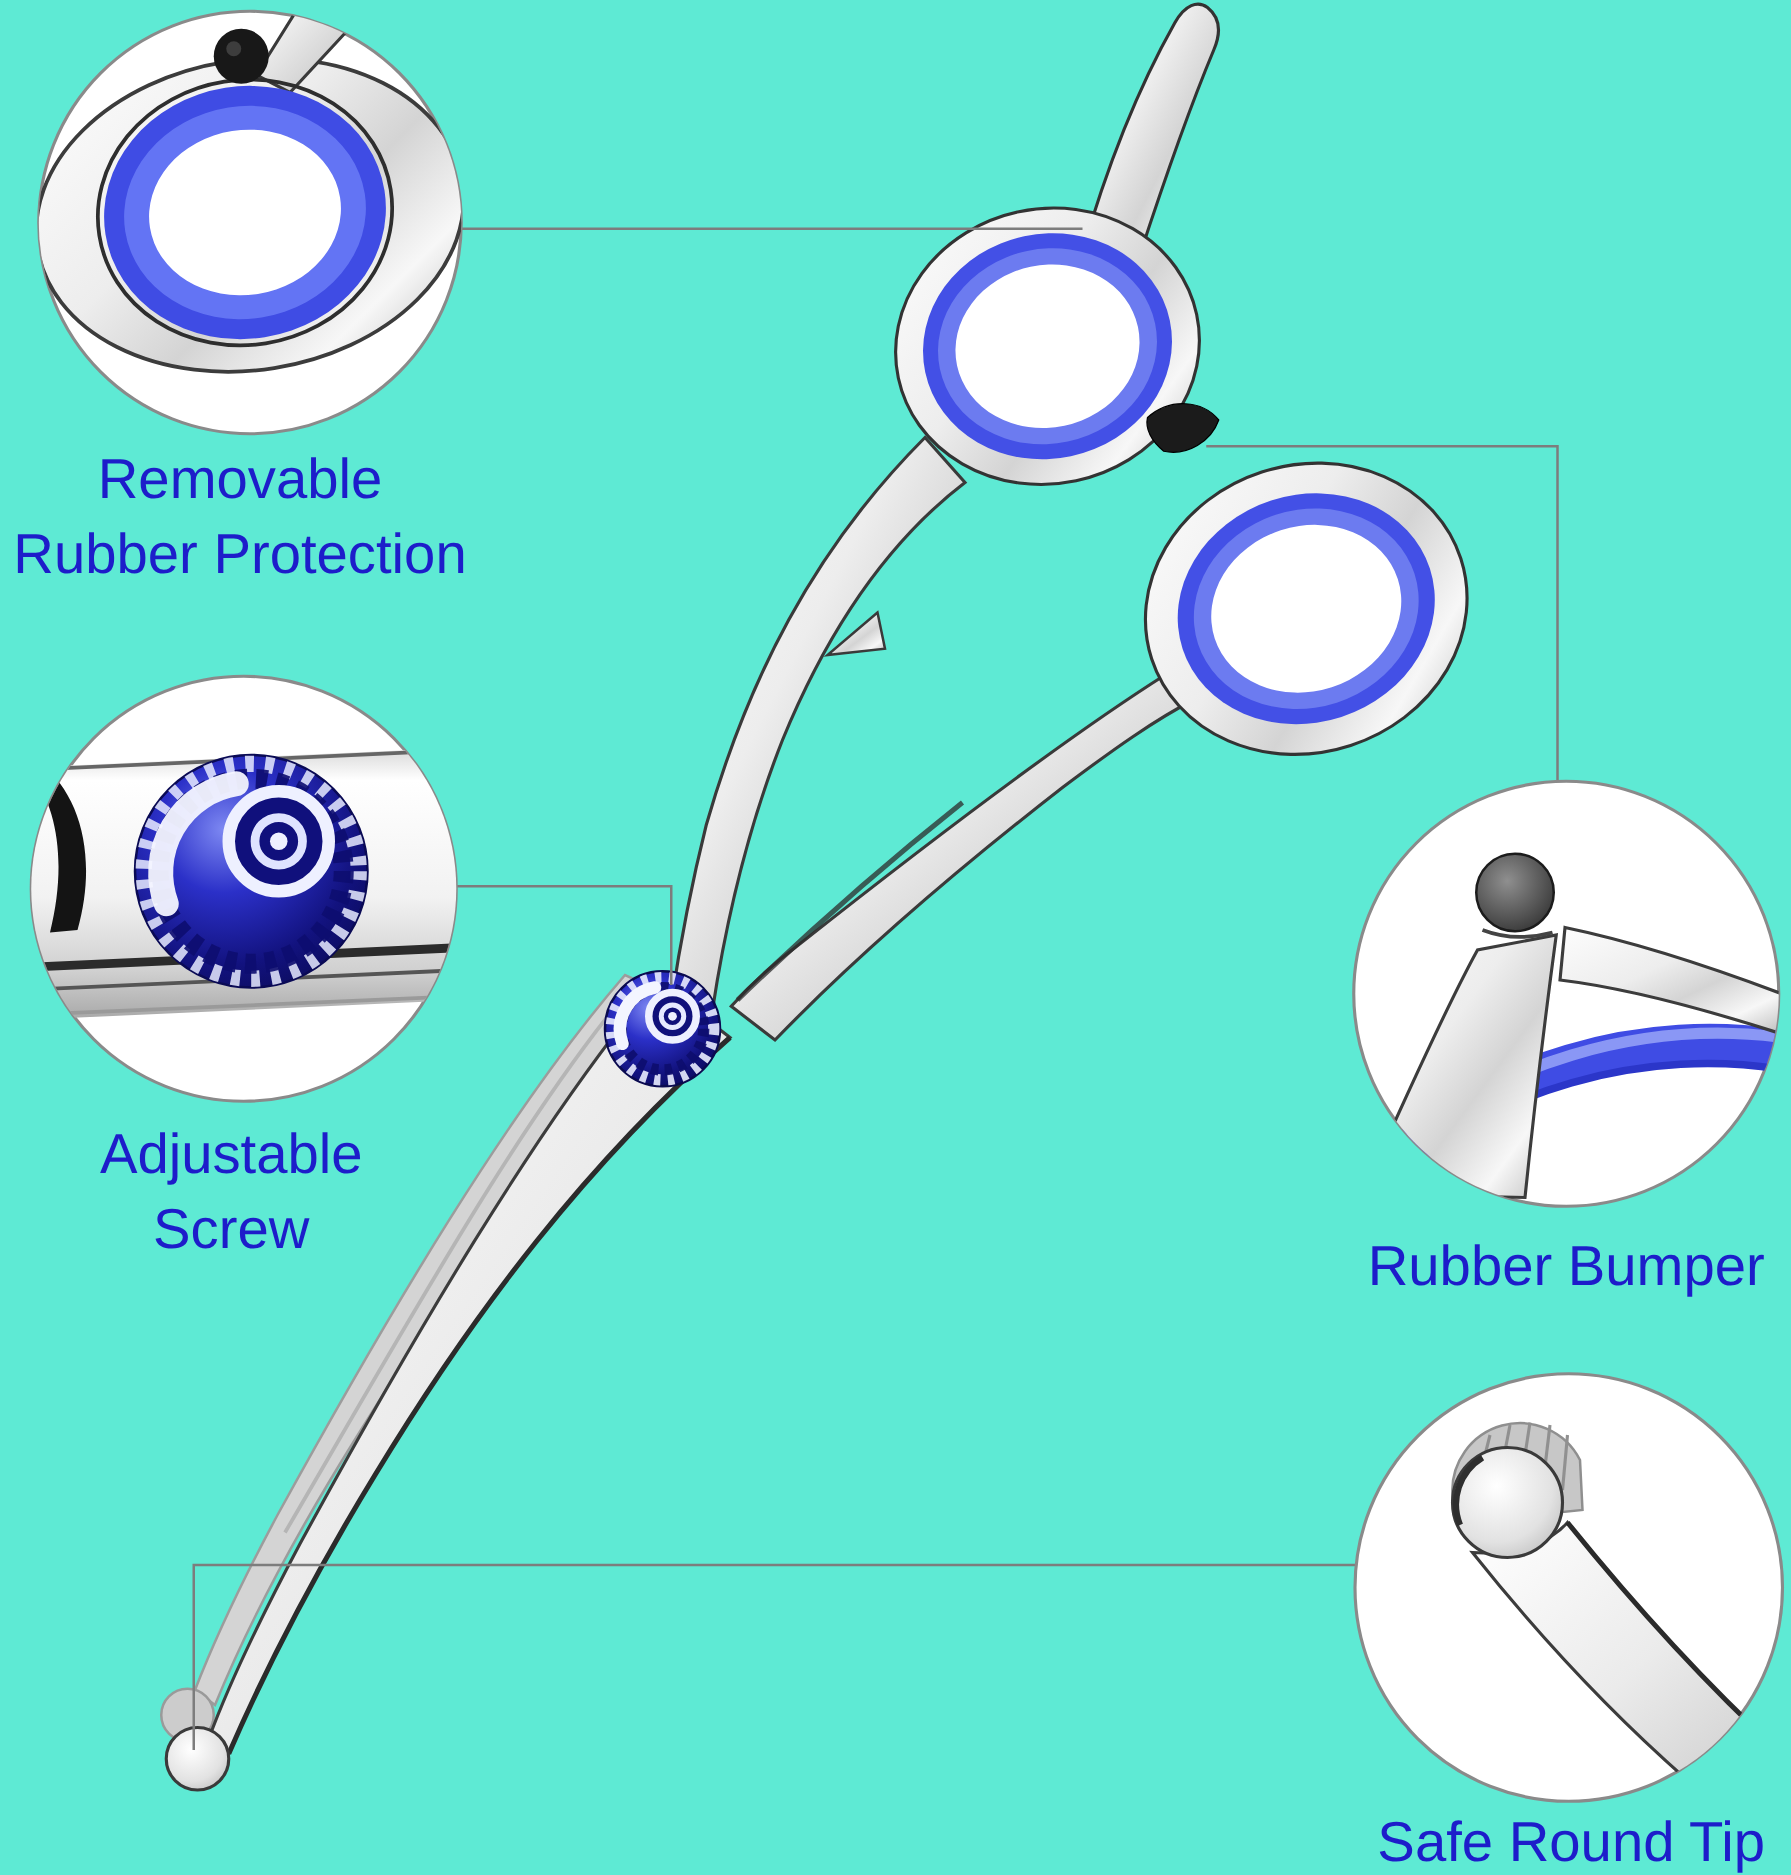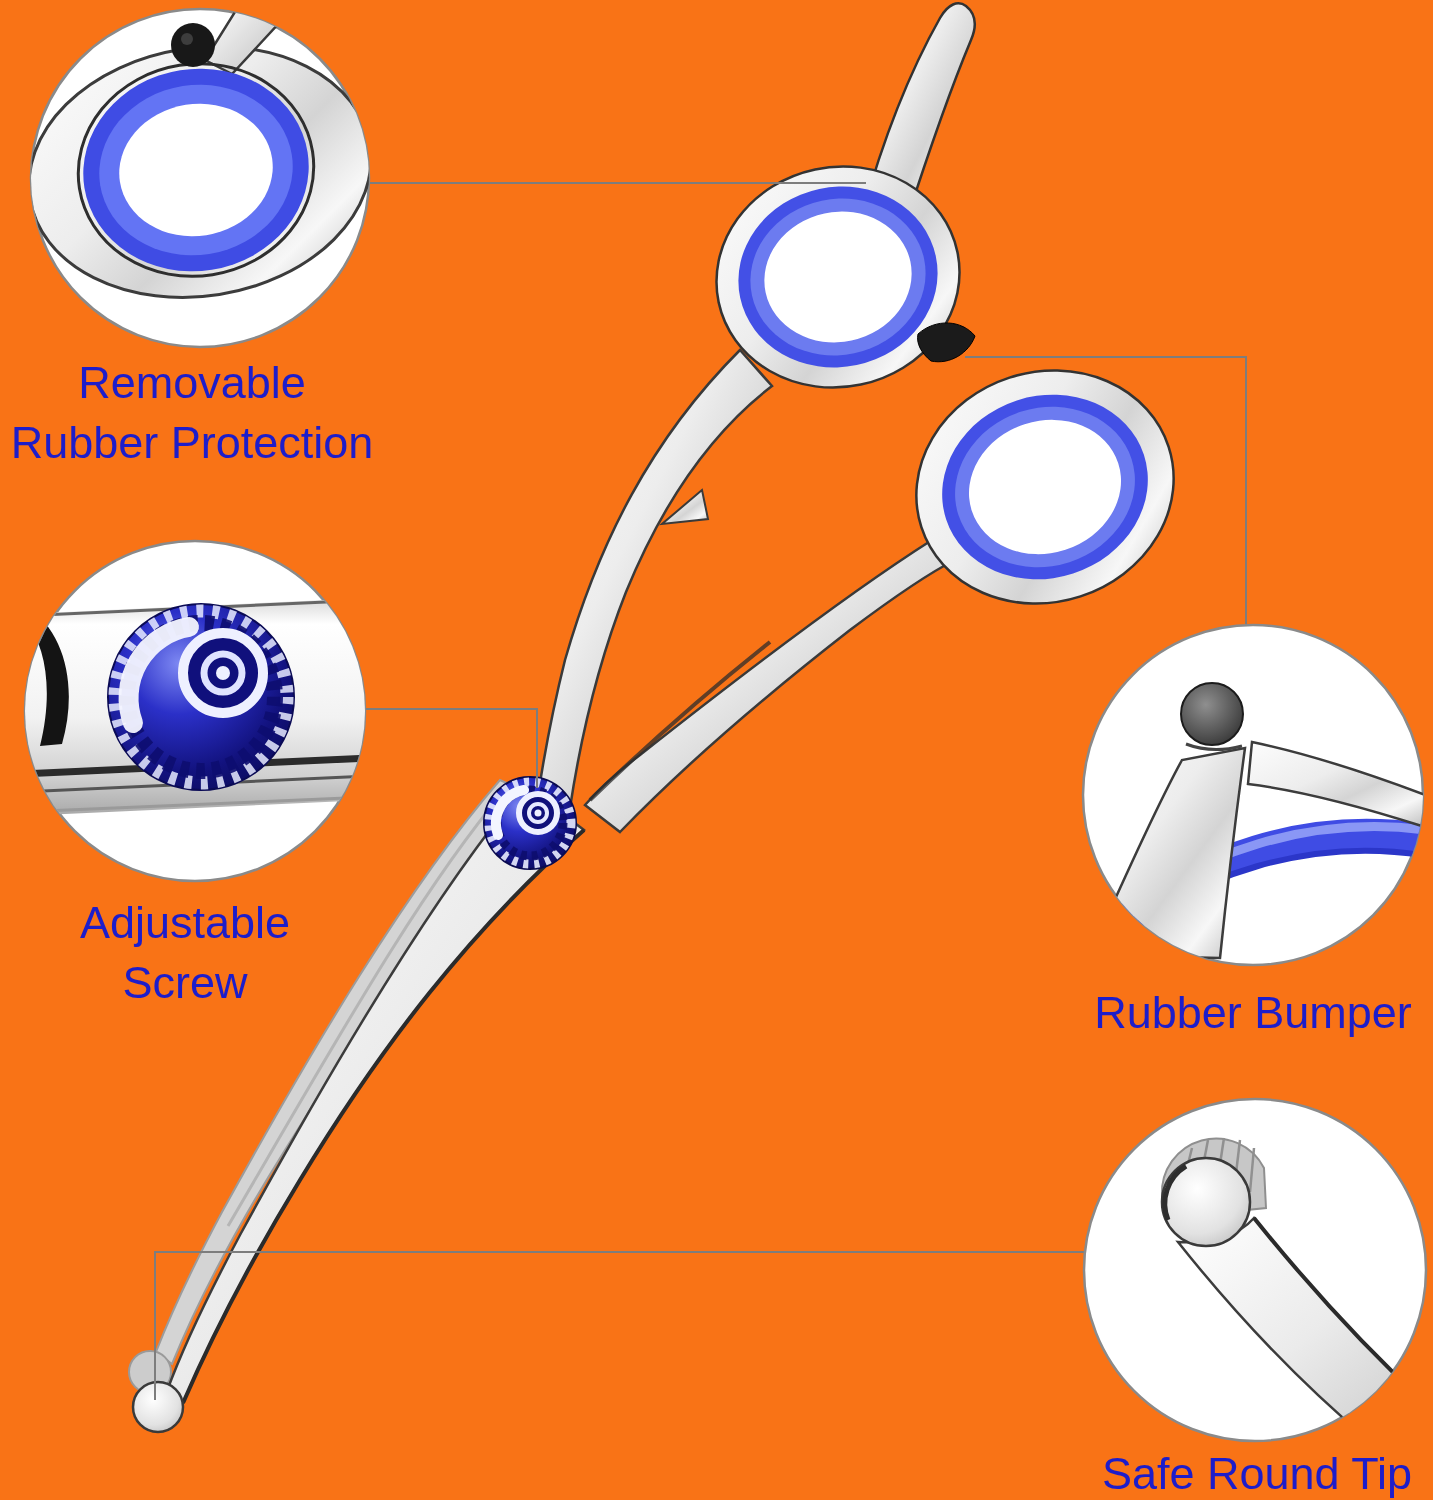--- a/index.html
+++ b/index.html
@@ -1,16 +1,16 @@
 <!DOCTYPE html>
 <html><head>
 <meta charset="utf-8">
 <style>
   html,body{margin:0;padding:0;background:#ffffff;}
-  .stage{position:relative;width:1433px;height:1500px;background:#f97316;overflow:hidden;}
+  .stage{position:relative;width:1433px;height:1500px;background:#5eead4;overflow:hidden;}
   svg{display:block;}
   text.callout-label{
     font-family:"Liberation Sans",sans-serif;
     font-size:45px;
     font-weight:400;
     text-anchor:middle;
   }
 </style>
 </head>
 <body>

